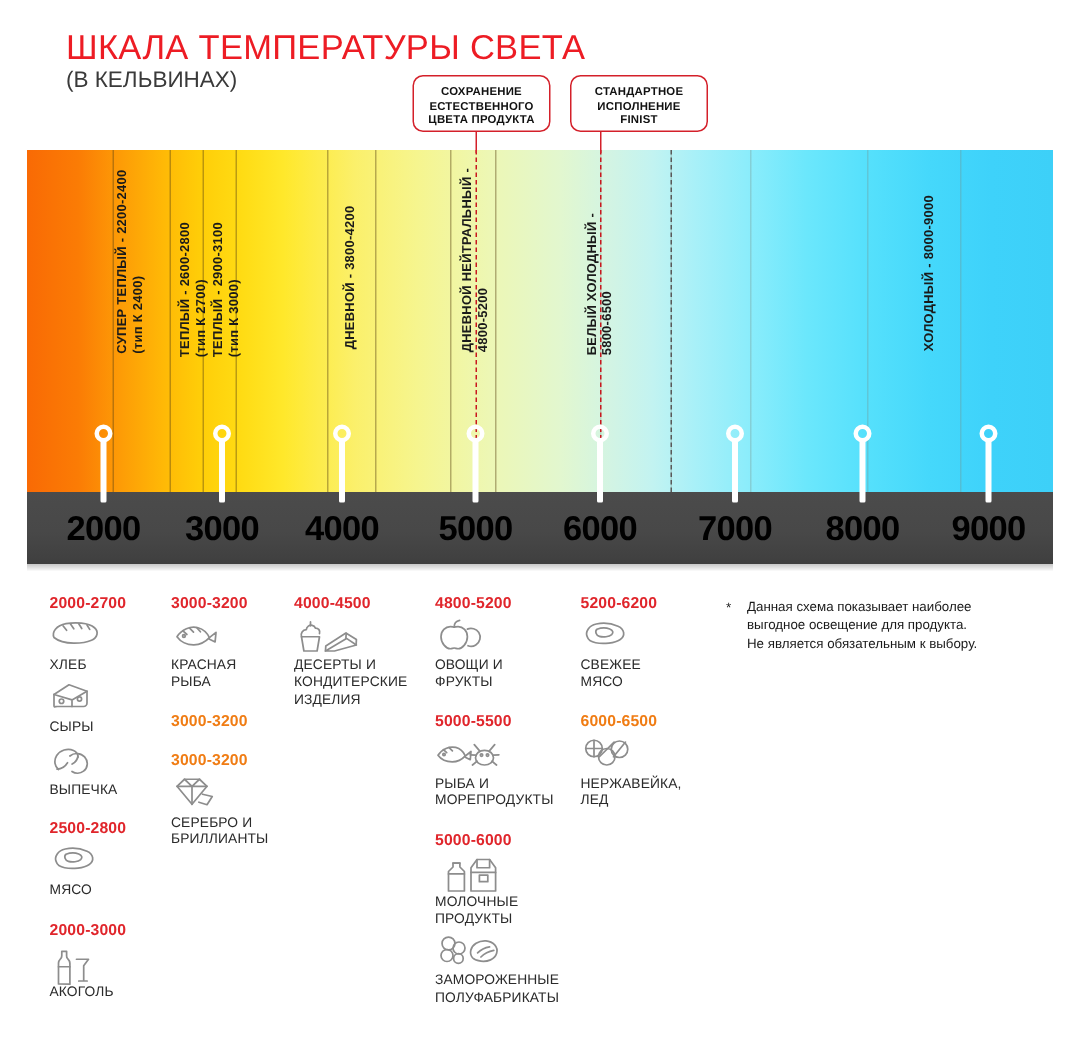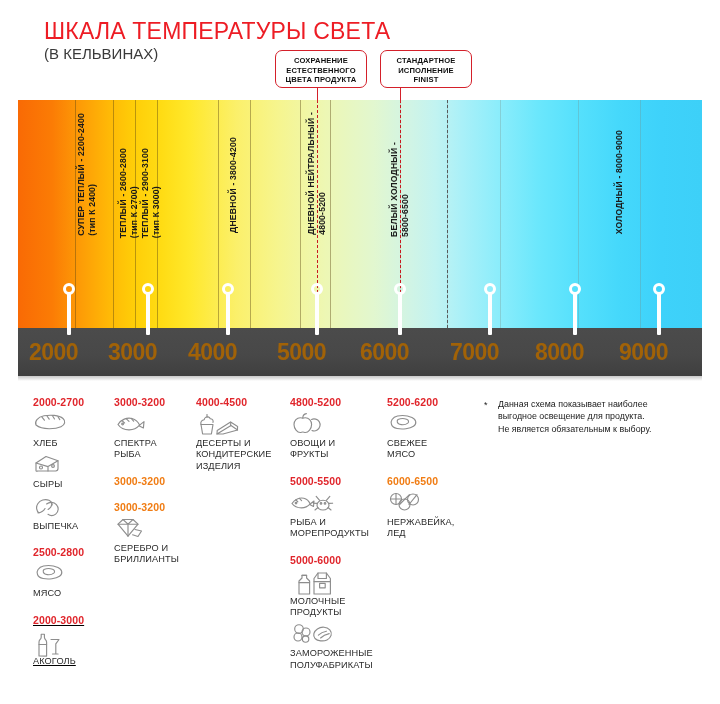--- a/index.html
+++ b/index.html
@@ -92,22 +92,22 @@
 
   
   .darkbar{
     position:absolute;left:0;top:228px;width:684px;height:48px;
     background:linear-gradient(to bottom,#4b4b4b 0%,#484848 55%,#3f3f3f 100%);
   }
   .darkbar .shadow{position:absolute;left:0;top:48px;width:684px;height:5px;
     background:linear-gradient(to bottom,rgba(0,0,0,.22),rgba(0,0,0,0));}
   .scalenum{
     position:absolute;top:239px;
-    font-size:23px;font-weight:bold;color:#a16207;
-    width:80px;
+    font-size:23px;font-weight:bold;color:#000000;
+    text-align:center;width:80px;
     letter-spacing:-0.5px;
   }
 
   
   .legend{position:absolute;left:0;top:396px;width:616px;height:300px;}
   .lgroup{position:absolute;}
   .ghead{font-size:10.5px;font-weight:bold;color:#E0252B;white-space:nowrap;letter-spacing:.1px;}
   .ghead.orange{color:#F07C13;}
   .item{position:relative;margin-top:4px;}
   .iconbox{height:26px;display:block;}
@@ -275,21 +275,21 @@
                 <svg width="32" height="20" viewBox="0 0 32 20">
                   <g class="ico">
                     <path d="M4.5 12.5C3 9.5 5.5 5 10.5 4c5-1 10-.5 14.5 1.5 4.5 2 5 6.5 1.5 8.8-3.6 2.4-11 3.3-16.4 2.2-3-.6-5-2-5.6-4z"></path>
                     <path d="M11 7.5c2.5-1 6-1.2 8.5-.2 2 .8 2.8 2.5 1.3 3.8-1.7 1.4-5.6 1.9-8.2 1.2-2.2-.6-3.2-3.4-1.6-4.8z"></path>
                   </g>
                 </svg>
               </div>
               <div class="ilabel">МЯСО</div>
             </div>
           </div>
-          <div style="margin-bottom: 14px; text-decoration: underline;">
+          <div style="margin-bottom: 14px;">
             <div class="ghead">2000-3000</div>
             <div class="item">
               <div class="iconbox">
                 <svg width="28" height="28" viewBox="0 0 28 28">
                   <g class="ico">
                     <path d="M6 26V12c0-1.5.8-2.2 1.6-3.1.5-.6.6-1.1.6-1.9V4.2h3.2v2.9c0 .8.1 1.3.6 1.9.8.9 1.6 1.6 1.6 3.1v14z"></path>
                     <path d="M6 14.5h7.6"></path>
                     <path d="M18 9.5h8l-3.2 4.4V24M19.5 24h5.6"></path>
                   </g>
                 </svg>
@@ -305,21 +305,21 @@
               <div class="iconbox">
                 <svg width="32" height="22" viewBox="0 0 32 22">
                   <g class="ico">
                     <path d="M4 12.5c3-5 9-7.3 14-6 3.6 1 6.3 3.8 7.6 6.6-2.6 2.8-6.4 4.7-10.3 4.8-4.5.1-9-2.1-11.3-5.4z"></path>
                     <path d="M25.6 13.1l4.4-3.5-.6 6.4-4-2"></path>
                     <path d="M8 8.6l2.6 2.4M12.4 6.8l2.6 2.6M17.2 6.4l2.4 2.8"></path>
                     <circle cx="8.6" cy="12" r=".9"></circle>
                   </g>
                 </svg>
               </div>
-              <div class="ilabel">СПЕКТРА
+              <div class="ilabel">КРАСНАЯ
 РЫБА</div>
             </div>
           </div>
           <div style="margin-bottom: 14px;">
             <div class="ghead orange">3000-3200</div>
           </div>
           <div style="margin-bottom: 14px;">
             <div class="ghead orange">3000-3200</div>
             <div class="item">
               <div class="iconbox">

